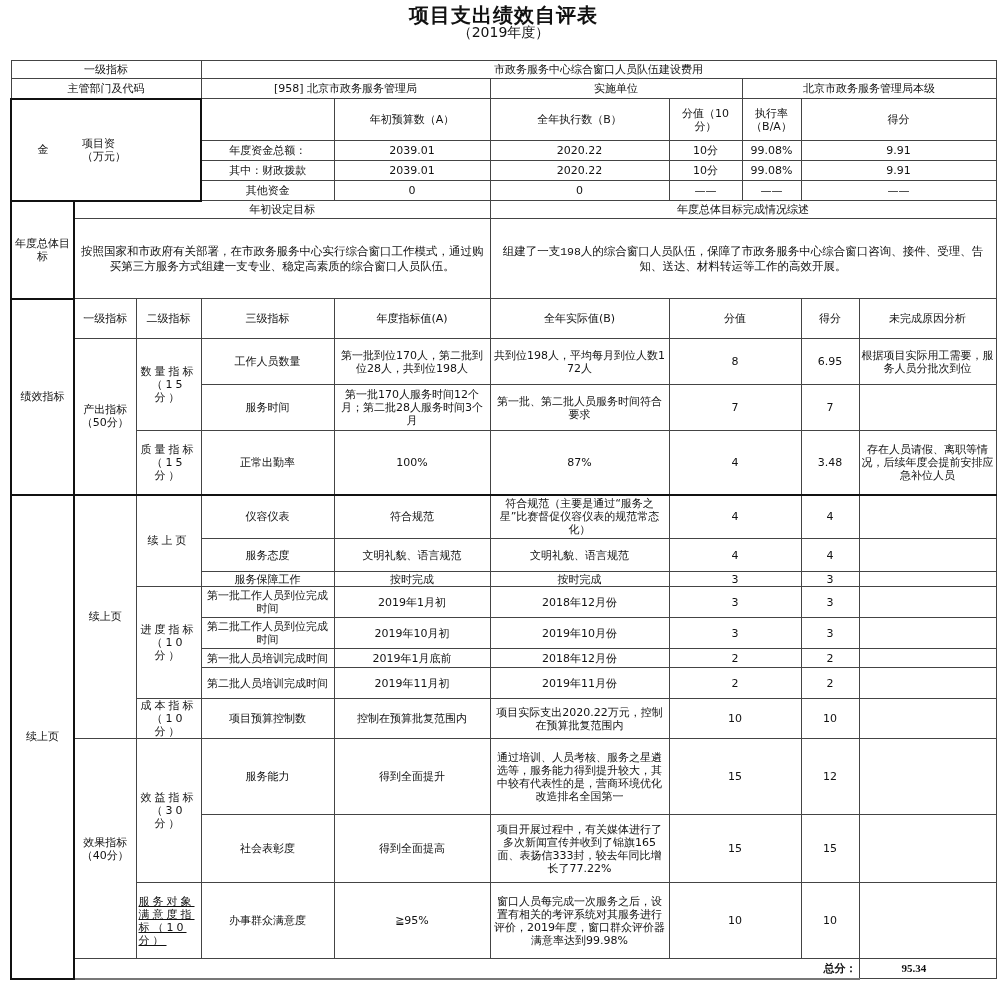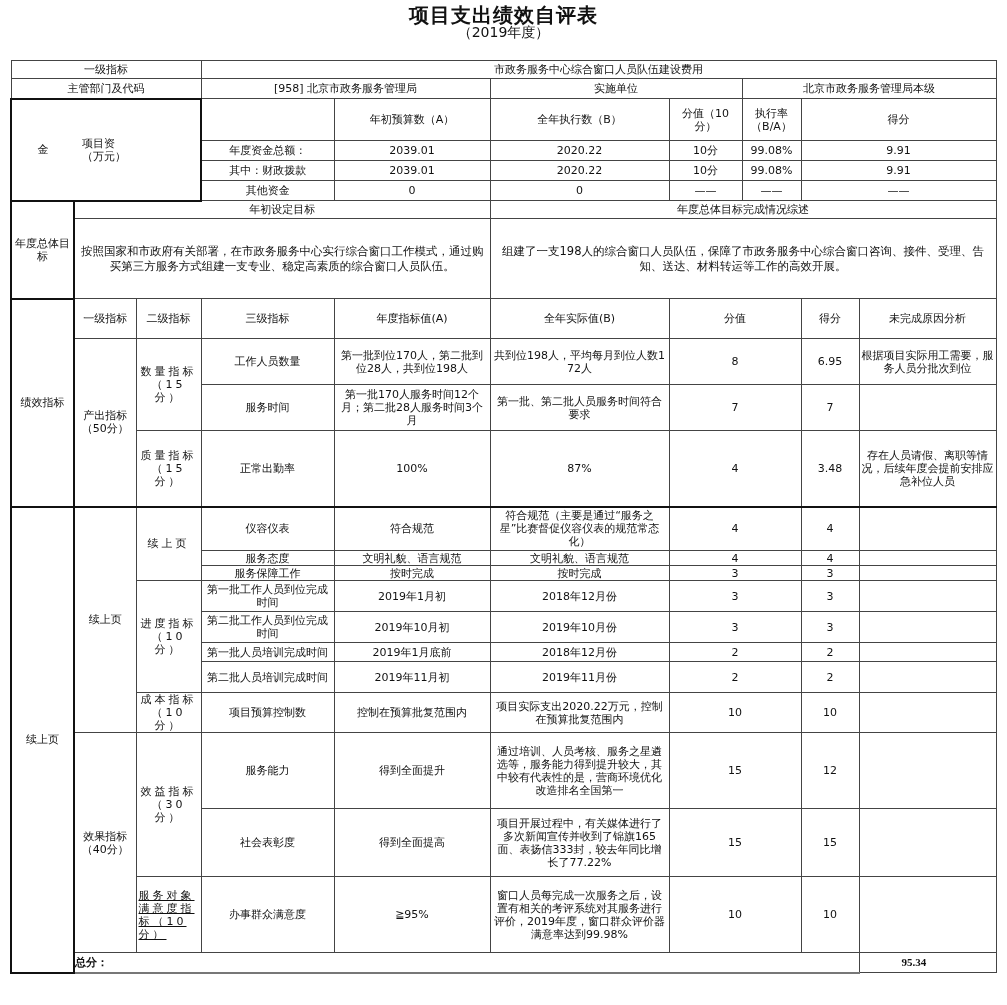--- a/index.html
+++ b/index.html
@@ -89,21 +89,21 @@
     <td colspan="2">——</td>
   </tr>
 
   <tr style="height:18px">
     <td rowspan="2" class="thick-l thick-r thick-b">年度总体目标</td>
     <td colspan="4">年初设定目标</td>
     <td colspan="6">年度总体目标完成情况综述</td>
   </tr>
   <tr style="height:80px">
     <td colspan="4" class="para" style="padding:16px 6px;">按照国家和市政府有关部署，在市政务服务中心实行综合窗口工作模式，通过购买第三方服务方式组建一支专业、稳定高素质的综合窗口人员队伍。</td>
-    <td colspan="6" class="para" style="padding:0 10px;">组建了一支198人的综合窗口人员队伍，保障了市政务服务中心综合窗口咨询、接件、受理、告知、送达、材料转运等工作的高效开展。</td>
+    <td colspan="6" class="para" style="padding:0 10px;font-family:Liberation Mono, monospace;">组建了一支198人的综合窗口人员队伍，保障了市政务服务中心综合窗口咨询、接件、受理、告知、送达、材料转运等工作的高效开展。</td>
   </tr>
 
   <tr style="height:40px">
     <td rowspan="4" class="thick-l thick-r thick-b">绩效指标</td>
     <td>一级指标</td>
     <td>二级指标</td>
     <td>三级指标</td>
     <td>年度指标值(A)</td>
     <td>全年实际值(B)</td>
     <td colspan="3">分值</td>
@@ -121,42 +121,42 @@
     <td>根据项目实际用工需要，服务人员分批次到位</td>
   </tr>
   <tr style="height:46px">
     <td>服务时间</td>
     <td>第一批170人服务时间12个月；第二批28人服务时间3个月</td>
     <td>第一批、第二批人员服务时间符合要求</td>
     <td colspan="3">7</td>
     <td>7</td>
     <td></td>
   </tr>
-  <tr style="height:76px">
+  <tr style="height:64px">
     <td class="wide thick-b">质量指标（15分）</td>
     <td class="thick-b">正常出勤率</td>
     <td class="thick-b">100%</td>
     <td class="thick-b">87%</td>
     <td colspan="3" class="thick-b">4</td>
     <td class="thick-b">3.48</td>
     <td class="thick-b">存在人员请假、离职等情况，后续年度会提前安排应急补位人员</td>
   </tr>
 
   <tr style="height:44px">
     <td rowspan="14" class="thick-l thick-r thick-b">续上页</td>
     <td rowspan="8">续上页</td>
     <td rowspan="3" class="wide">续上页</td>
     <td>仪容仪表</td>
     <td>符合规范</td>
     <td>符合规范（主要是通过“服务之星”比赛督促仪容仪表的规范常态化）</td>
     <td colspan="3">4</td>
     <td>4</td>
     <td></td>
   </tr>
-  <tr style="height:15px">
+  <tr style="height:33px">
     <td>服务态度</td>
     <td>文明礼貌、语言规范</td>
     <td>文明礼貌、语言规范</td>
     <td colspan="3">4</td>
     <td>4</td>
     <td></td>
   </tr>
   <tr style="height:15px">
     <td>服务保障工作</td>
     <td>按时完成</td>
@@ -229,17 +229,17 @@
     <td class="wide l">服务对象满意度指标（10分）</td>
     <td>办事群众满意度</td>
     <td>≧95%</td>
     <td>窗口人员每完成一次服务之后，设置有相关的考评系统对其服务进行评价，2019年度，窗口群众评价器满意率达到99.98%</td>
     <td colspan="3">10</td>
     <td>10</td>
     <td></td>
   </tr>
 
   <tr style="height:20px">
-    <td colspan="9" class="bold" style="text-align:left;padding-left:0;border-bottom:2px solid #777;">总分：</td>
+    <td colspan="9" class="bold" style="text-align:right;padding-left:0;border-bottom:2px solid #777;">总分：</td>
     <td colspan="2" class="bold" style="text-align:left;padding-left:42px;font-family:Liberation Serif, serif;">95.34</td>
   </tr>
 </tbody>
   </table>
 
 </body></html>

